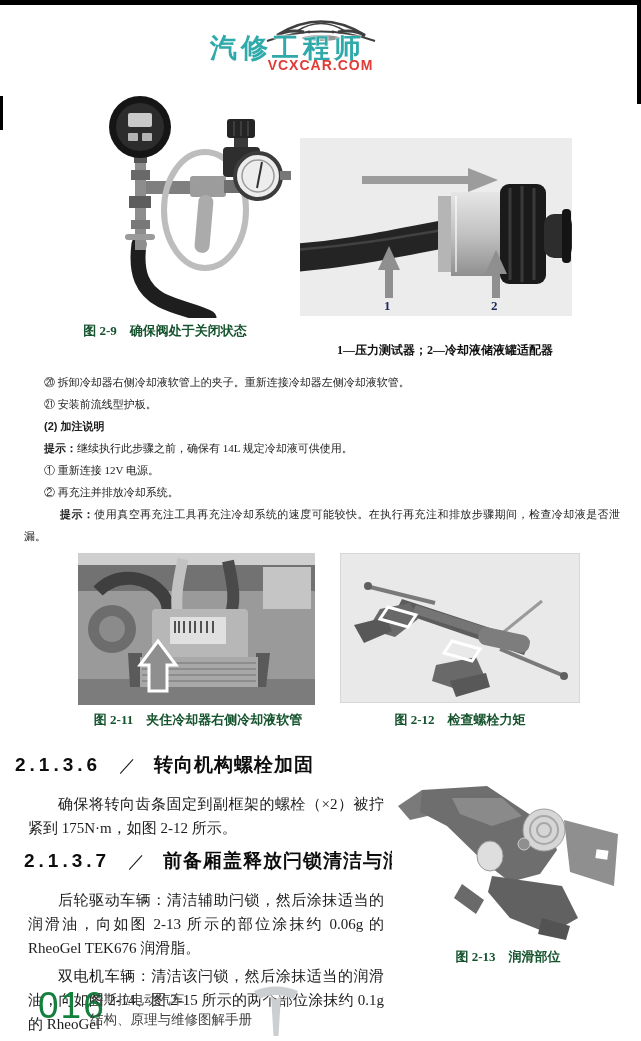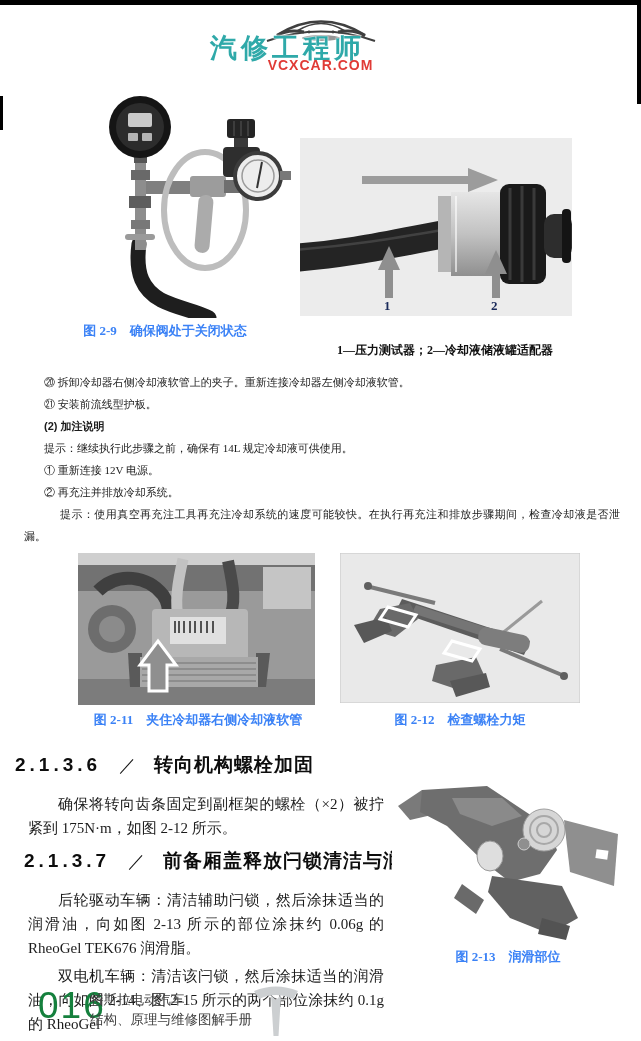--- a/index.html
+++ b/index.html
@@ -18,31 +18,31 @@
     font-size:27px;letter-spacing:4px;z-index:3;
     text-shadow:0 0 2px #fff,0 0 2px #fff;}
   .logo-site{left:0;top:57px;width:641px;text-align:center;
     font-family:"Liberation Sans","DejaVu Sans",sans-serif;font-weight:bold;
     font-size:14px;letter-spacing:1px;z-index:3;}
   .logo-car{left:262px;top:5px;z-index:1;}
 
   
   .fig{background:#fff;}
   .fig svg{display:block;}
-  .caption{font-size:13px;font-weight:bold;text-align:center;color:#3b82f6;}
+  .caption{font-size:13px;font-weight:bold;text-align:center;color:#14532d;}
   .legend{font-size:12px;font-weight:bold;text-align:center;color:#111;}
   .marker{position:absolute;font-size:13px;color:#1a2a5a;font-weight:bold;}
 
   
   .bodytext{font-size:11px;line-height:22px;width:596px;}
   .bodytext p{margin:0;}
   .ind{ text-indent:20px;}
   .ind2{text-indent:36px;}
   .just{text-align:justify;}
-  b.lbl{font-family:"Liberation Sans","DejaVu Sans",sans-serif;font-weight:normal;}
+  b.lbl{font-family:"Liberation Sans","DejaVu Sans",sans-serif;font-weight:bold;}
 
   .sec-head{display:flex;align-items:baseline;gap:18px;
     font-family:"Liberation Sans","DejaVu Sans",sans-serif;font-weight:bold;
     font-size:19px;color:#0d0d0d;}
   .sec-num{letter-spacing:4px;}
   .sec-slash{font-weight:normal;font-size:17px;}
   .sec-title{letter-spacing:1px;}
   .col-text{width:364px;font-size:15px;line-height:24px;text-align:justify;}
   .col-text p{margin:4px;text-indent:2em;}
 

